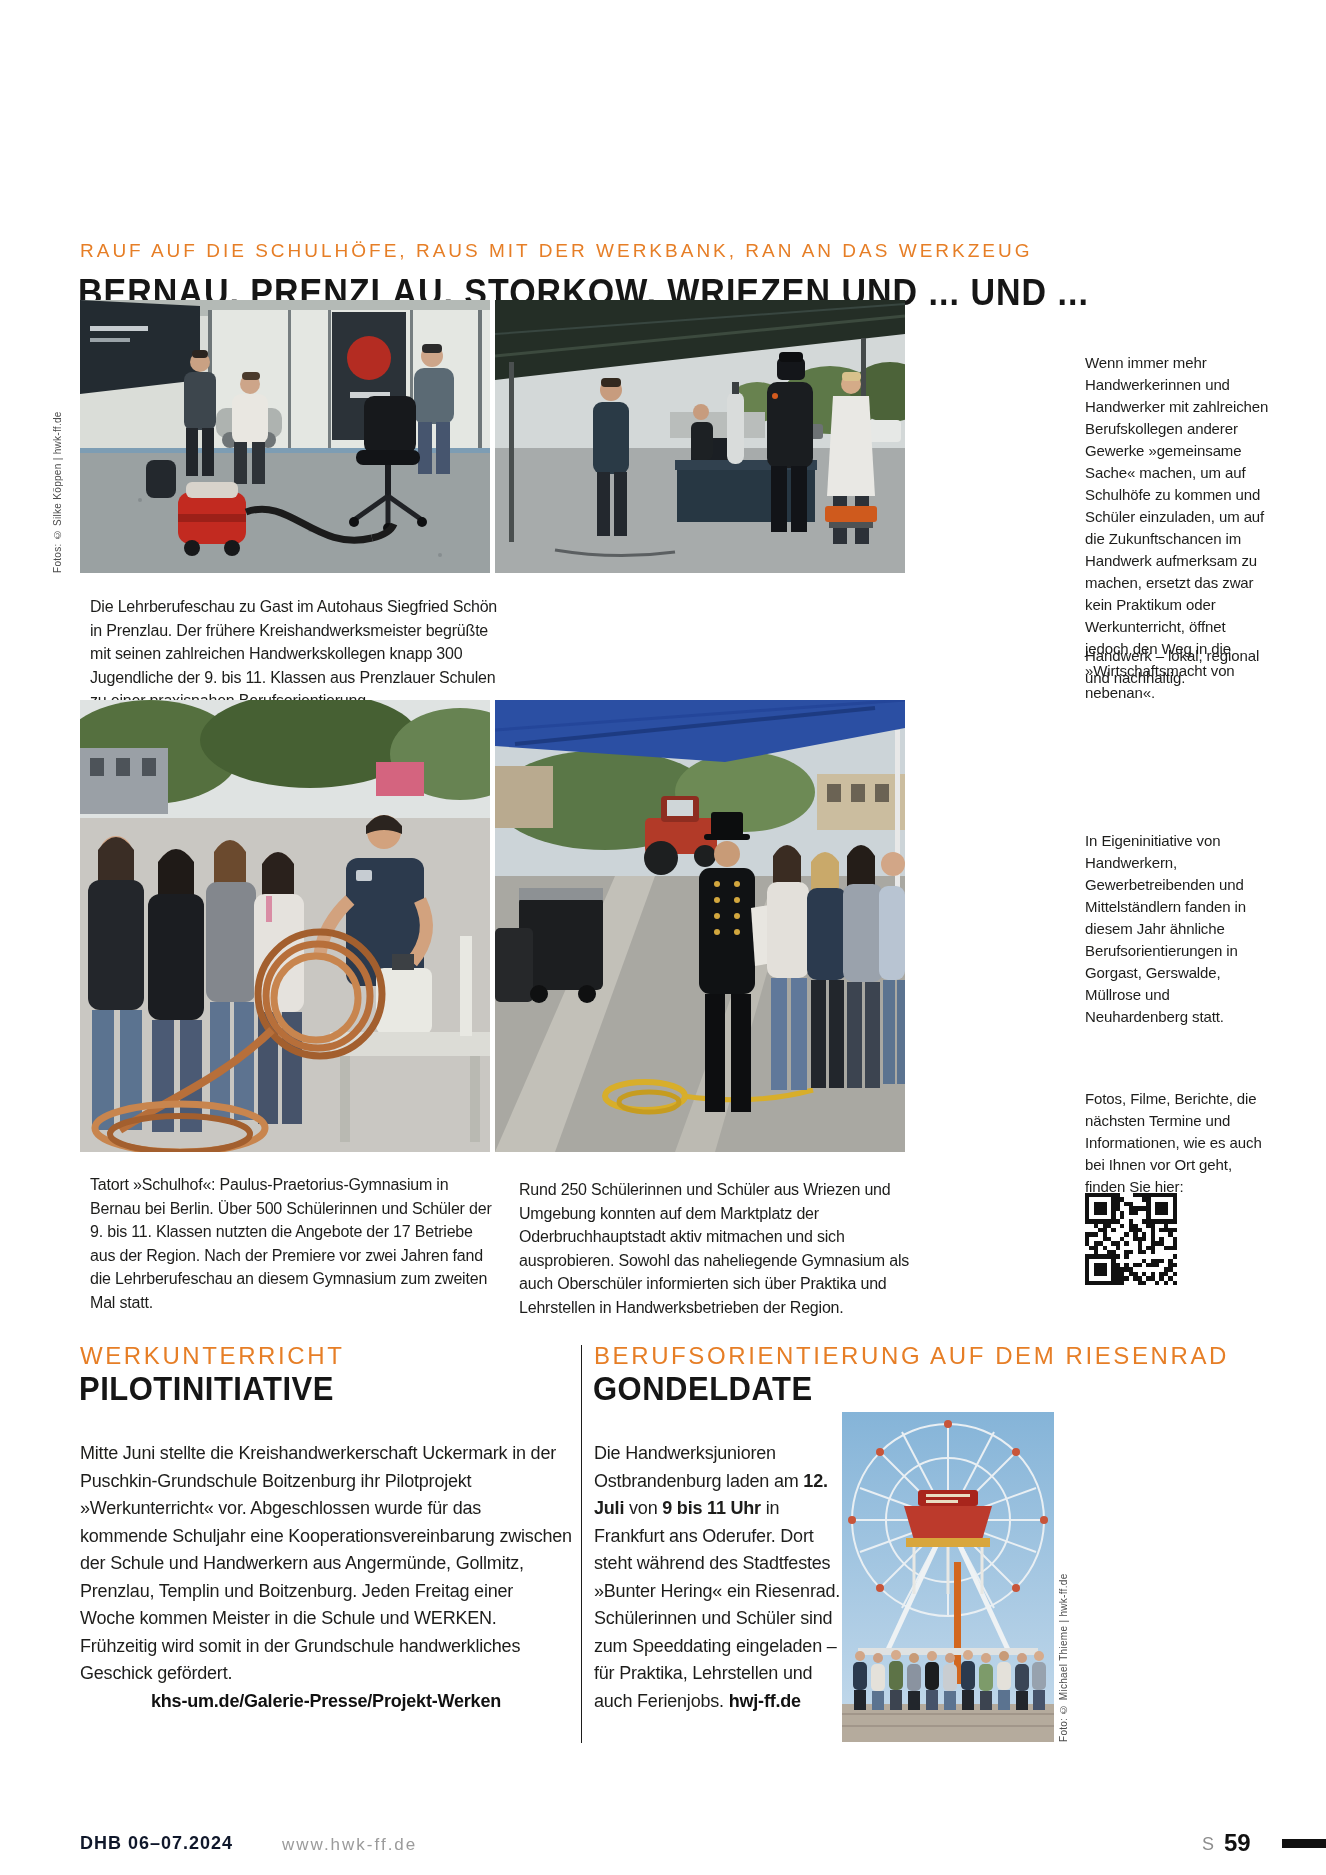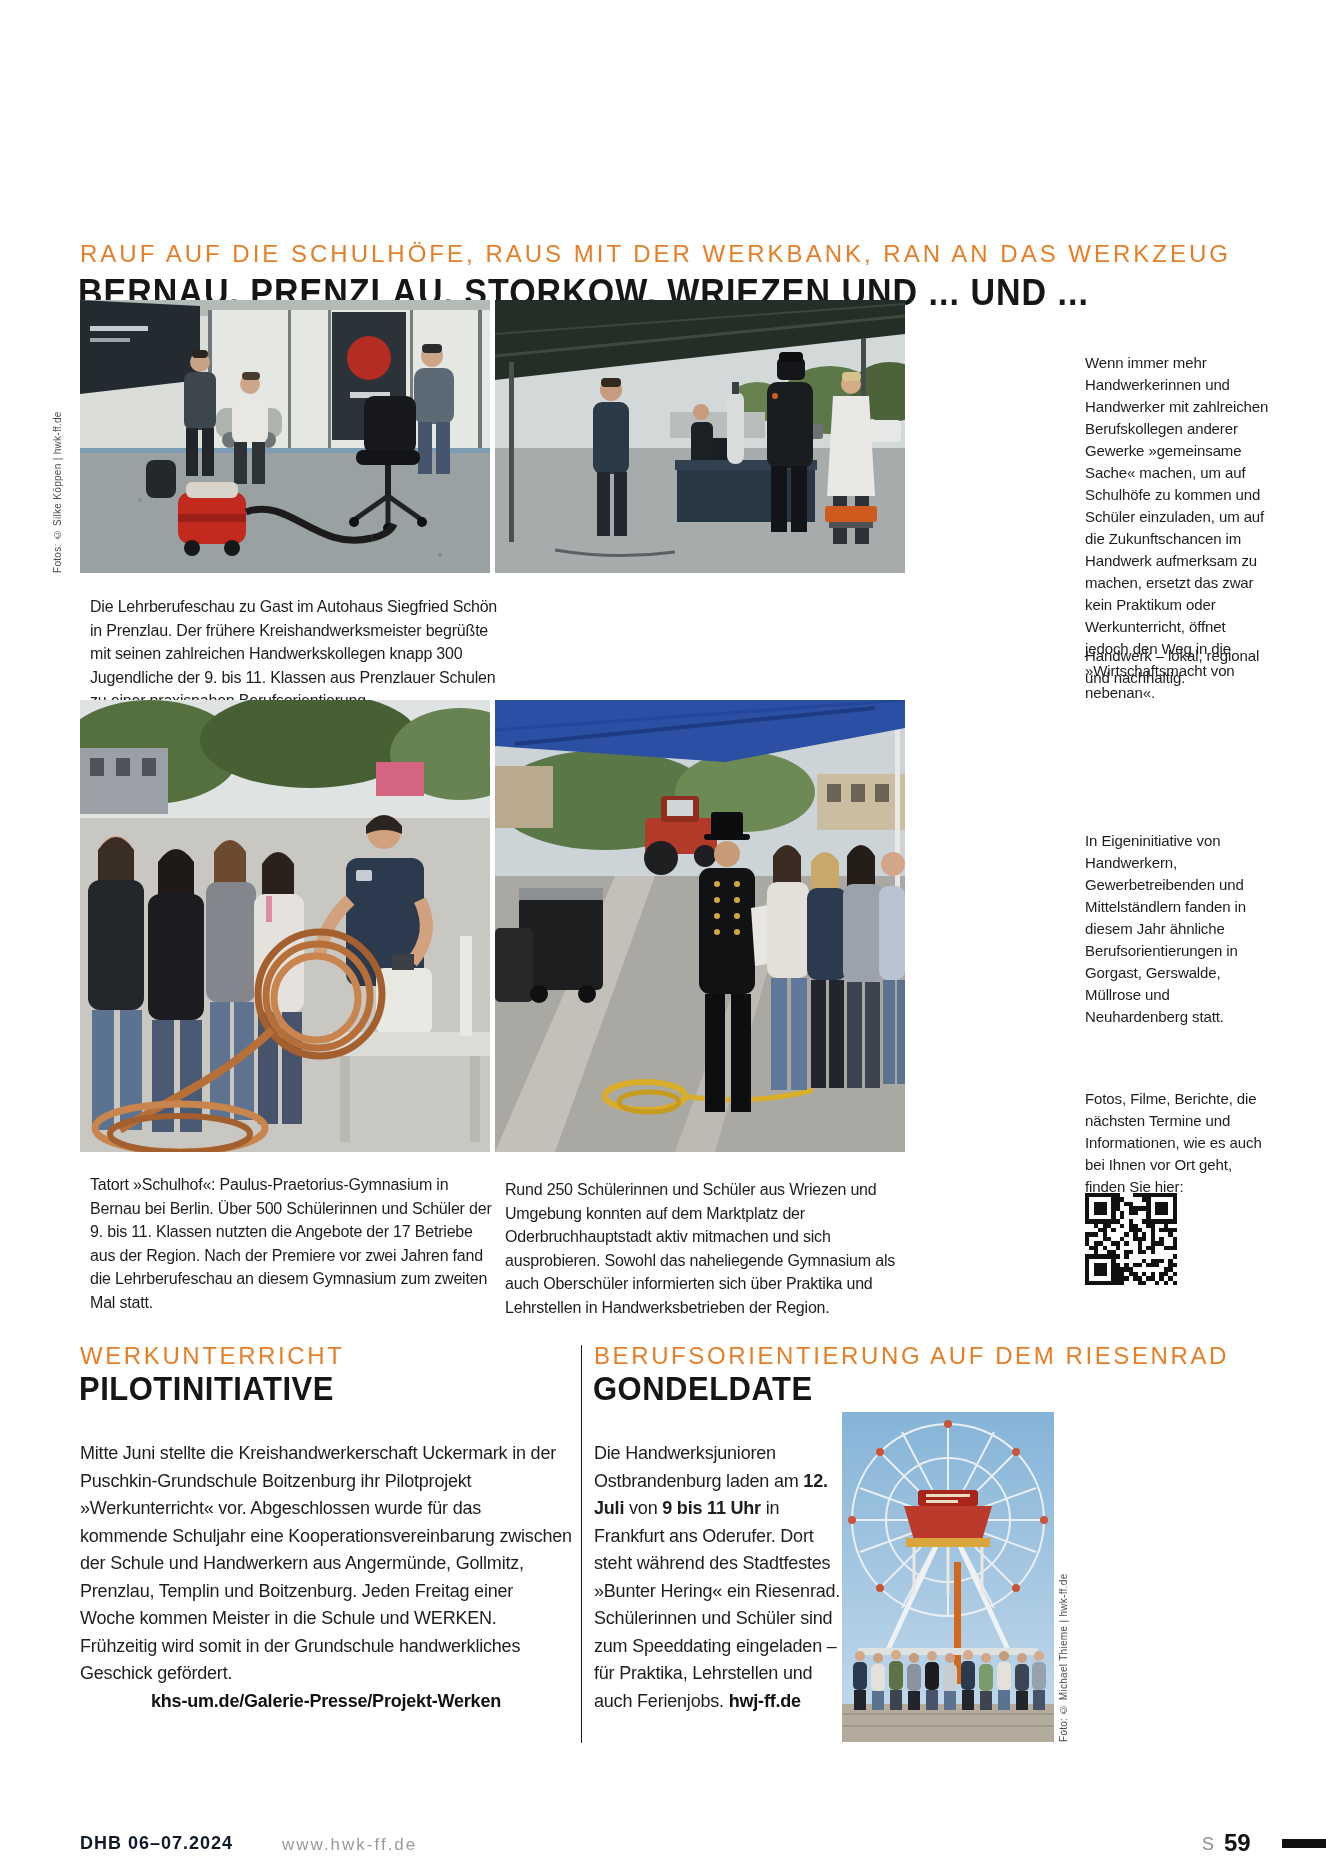--- a/index.html
+++ b/index.html
@@ -4,21 +4,21 @@
 <style>
   html,body{margin:0;padding:0;background:#e9e9e9;}
   .page{
     position:relative;width:1326px;height:1875px;background:#ffffff;
     margin:0 auto;overflow:hidden;
     font-family:"Liberation Sans","DejaVu Sans",sans-serif;
     color:#1d1d1b;
   }
   .abs{position:absolute;}
   .kicker{
-    color:#e67e26;font-size:24px;font-weight:500;letter-spacing:3px;
+    color:#e67e26;font-size:19px;font-weight:500;letter-spacing:3px;
     white-space:nowrap;
   }
   .headline{
     margin:0;color:#161616;font-weight:800;font-size:34px;letter-spacing:1px;
     white-space:nowrap;transform:scaleY(1.08);transform-origin:left top;
   }
   .headline.small{font-size:31px;letter-spacing:.5px;}
   .kicker.small{font-size:24px;letter-spacing:2.6px;}
   .caption{
     font-size:16px;line-height:23.5px;letter-spacing:-0.2px;margin:10px;
@@ -306,21 +306,21 @@
       <rect x="352" y="282" width="15" height="106" fill="#3c4450"></rect>
         <rect x="370" y="282" width="15" height="106" fill="#3c4450"></rect>
       <circle cx="398" cy="164" r="12" fill="#d2a687"></circle>
       <rect x="384" y="186" width="26" height="94" rx="9" fill="#b8c4d2"></rect>
       <rect x="388" y="280" width="12" height="104" fill="#5b7390"></rect>
         <rect x="402" y="280" width="8" height="104" fill="#5b7390"></rect>
     </svg>
   </div>
 
   <p class="abs caption" style="left:80px;top:1163px;width:412px;" lang="de">Tatort »Schulhof«: Paulus-Praetorius-Gymnasium in Bernau bei Berlin. Über 500 Schülerinnen und Schüler der 9. bis 11. Klassen nutzten die Angebote der 17 Betriebe aus der Region. Nach der Premiere vor zwei Jahren fand die Lehrberufeschau an diesem Gymnasium zum zweiten Mal statt.</p>
-  <p class="abs caption" style="left:495px;top:1168px;width:422px;" lang="de">Rund 250 Schülerinnen und Schüler aus Wriezen und Umgebung konnten auf dem Marktplatz der Oderbruchhauptstadt aktiv mitmachen und sich ausprobieren. Sowohl das naheliegende Gymnasium als auch Oberschüler informierten sich über Praktika und Lehrstellen in Handwerksbetrieben der Region.</p>
+  <p class="abs caption" style="left:509px;top:1168px;width:422px;" lang="de">Rund 250 Schülerinnen und Schüler aus Wriezen und Umgebung konnten auf dem Marktplatz der Oderbruchhauptstadt aktiv mitmachen und sich ausprobieren. Sowohl das naheliegende Gymnasium als auch Oberschüler informierten sich über Praktika und Lehrstellen in Handwerksbetrieben der Region.</p>
 
   <p class="abs sidebar-p" style="left:1085px;top:352px;" lang="de">Wenn immer mehr Handwerkerinnen und Handwerker mit zahlreichen Berufskollegen anderer Gewerke »gemeinsame Sache« machen, um auf Schulhöfe zu kommen und Schüler einzuladen, um auf die Zukunftschancen im Handwerk aufmerksam zu machen, ersetzt das zwar kein Praktikum oder Werkunterricht, öffnet jedoch den Weg in die »Wirtschaftsmacht von nebenan«.</p>
   <p class="abs sidebar-p" style="left:1085px;top:645px;" lang="de">Handwerk – lokal, regional und nachhaltig.</p>
   <p class="abs sidebar-p" style="left:1085px;top:830px;" lang="de">In Eigeninitiative von Handwerkern, Gewerbetreibenden und Mittelständlern fanden in diesem Jahr ähnliche Berufsorientierungen in Gorgast, Gerswalde, Müllrose und Neuhardenberg statt.</p>
   <p class="abs sidebar-p" style="left:1085px;top:1088px;" lang="de">Fotos, Filme, Berichte, die nächsten Termine und Informationen, wie es auch bei Ihnen vor Ort geht, finden Sie hier:</p>
 
   <div class="abs qr" style="left:1085px;top:1193px;width:92px;height:92px;">
     <svg id="qr-svg" viewBox="0 0 21 21" shape-rendering="crispEdges">
         <rect x="0" y="0" width="21" height="21" fill="#fff"></rect>
         <rect x="7" y="0" width="1" height="1" fill="#111"></rect>

